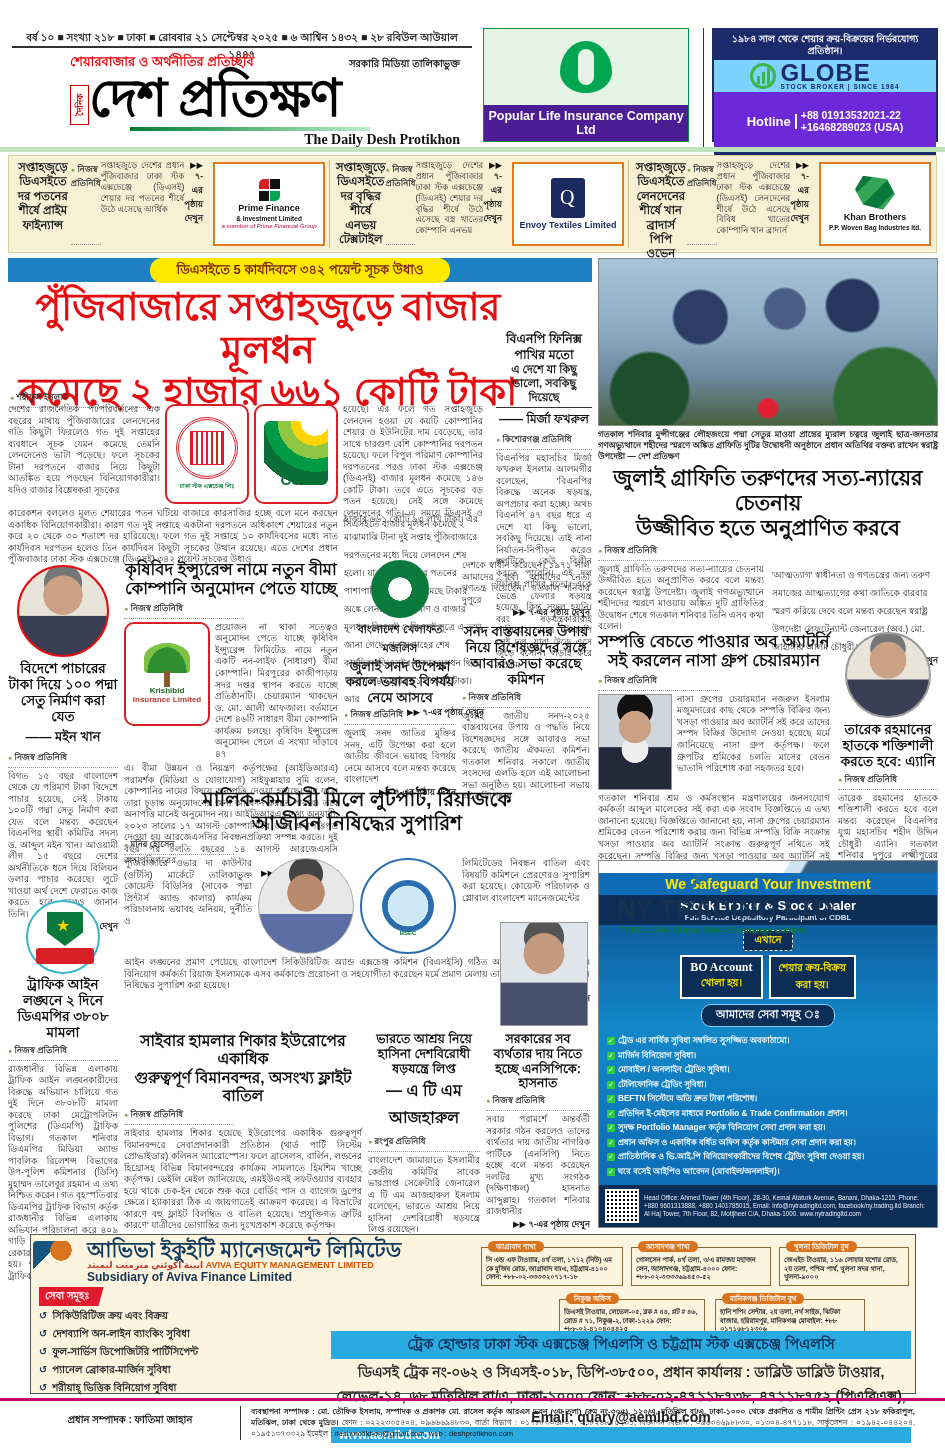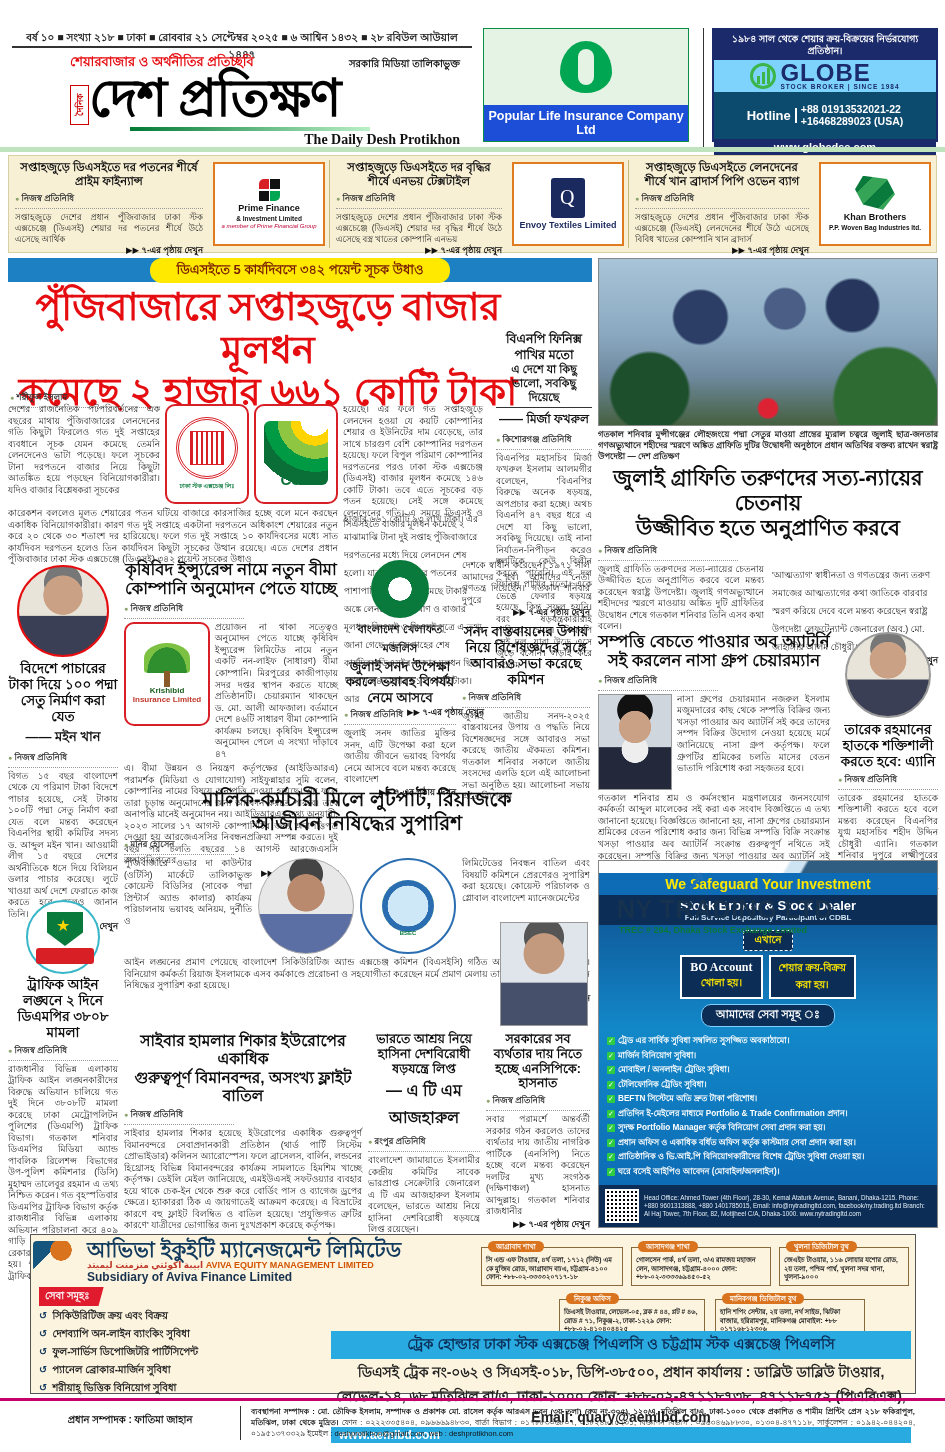--- a/index.html
+++ b/index.html
@@ -24,39 +24,39 @@
   #mast-daily{background:#fff;color:#c00;border:1px solid #c00;font-size:9px;font-weight:bold;
               writing-mode:vertical-rl;transform:rotate(180deg);padding:2px 1px;margin-top:12px;height:40px;text-align:center;}
   #mast-title{font-size:52px;font-weight:900;letter-spacing:-1px;color:#000;line-height:1;font-family:"Liberation Serif","DejaVu Serif",serif;}
   #mast-underline{height:4px;background:linear-gradient(90deg,#007a33,#baf0c8);margin:2px 0 1px 60px;width:240px;}
   #mast-sub{font-size:14px;font-weight:bold;color:#111;text-align:right;font-family:"Liberation Serif","DejaVu Serif",serif;}
   
   #popular-ad{top:28px;left:483px;width:206px;height:114px;border:1px solid #0a8f44;background:#e4f3e3;display:flex;flex-direction:column;}
   #plic-emblem{flex:1;display:flex;align-items:center;justify-content:center;}
   .plic-mark{width:52px;height:52px;border-radius:50% 50% 50% 50%/60% 60% 40% 40%;background:#00a651;position:relative;}
   .plic-mark:before{content:"";position:absolute;left:18px;top:8px;width:16px;height:36px;background:#e4f3e3;border-radius:8px;}
-  #popular-name{background:#1d4ed8;color:#fff;font-weight:bold;font-size:12.5px;text-align:center;padding:4px 2px;}
+  #popular-name{background:#4c1d95;color:#fff;font-weight:bold;font-size:12.5px;text-align:center;padding:4px 2px;}
   
   #mast-vline{top:28px;left:703px;width:1px;height:122px;background:#333;}
   #globe-ad{top:28px;left:712px;width:226px;height:114px;border:2px solid #1b2a6b;display:flex;flex-direction:column;}
   #globe-top{background:#1b2a6b;color:#fff;font-size:9.5px;font-weight:bold;text-align:center;padding:3px 2px;line-height:1.25;}
   #globe-mid{background:#7dd3fc;display:flex;align-items:center;justify-content:center;gap:4px;padding:2px 0;}
   .globe-ball{width:26px;height:26px;border-radius:50%;border:3px solid #3cb54a;position:relative;overflow:hidden;}
   .globe-ball i{position:absolute;bottom:2px;left:4px;width:3px;background:#3cb54a;}
   #globe-word{color:#1b2a6b;font-size:24px;font-weight:900;letter-spacing:1px;line-height:.9;}
   #globe-sub{color:#1b2a6b;font-size:6.5px;font-weight:bold;letter-spacing:1px;}
-  #globe-hotline{background:#0c4a6e;color:#fff;display:flex;align-items:center;justify-content:center;gap:4px;padding:12px;}
+  #globe-hotline{background:#6d28d9;color:#fff;display:flex;align-items:center;justify-content:center;gap:4px;padding:18px;}
   #globe-hl-label{font-size:13px;font-weight:bold;border-right:2px solid #fff;padding-right:4px;}
   #globe-phones{font-size:10.5px;font-weight:bold;line-height:1.1;}
   #globe-web{background:#1b2a6b;color:#fff;text-align:center;font-weight:bold;font-size:11px;padding:2px;}
   
   #green-strip{top:147px;left:0;width:945px;height:5px;background:#bfe3bd;}
   
   #briefs{top:155px;left:8px;width:929px;height:98px;background:#f8f0d5;border:1px solid #d8cfa5;display:flex;align-items:stretch;}
-  .brief{padding:4px 6px;display:flex;flex-direction:column;}
+  .brief{padding:4px 6px;display:flex;}
   .brief h3{margin:0;font-size:11.5px;font-weight:800;text-align:center;line-height:1.25;}
   .brief .body-txt{font-size:8.5px;}
   .brief-logo{width:112px;margin:6px 4px;border:2px solid #e07b1f;background:#fff;display:flex;align-items:center;justify-content:center;flex-direction:column;padding:2px;}
   .brief-sep{width:1px;background:#c9b97f;margin:4px 0;}
   .pf-mark{display:flex;gap:1px;margin-bottom:2px;}
   .pf-mark b{width:10px;height:10px;display:block;}
   .logo-en{font-size:9px;font-weight:800;color:#111;text-align:center;line-height:1.15;}
   .logo-sub{font-size:6px;color:#b03;text-align:center;font-style:italic;}
   .envoy-sq{width:34px;height:40px;background:#1b2a5e;border-radius:3px;position:relative;margin-bottom:2px;}
   .envoy-sq:before{content:"Q";position:absolute;left:9px;top:8px;color:#fff;font-size:20px;font-family:"Liberation Serif",serif;}

